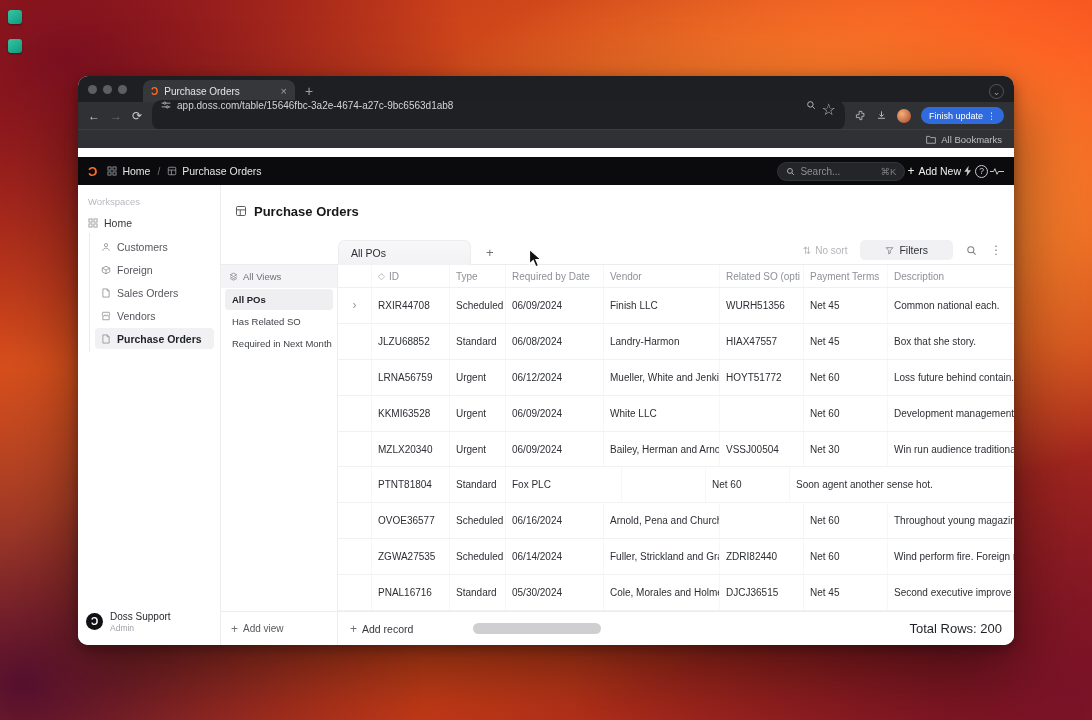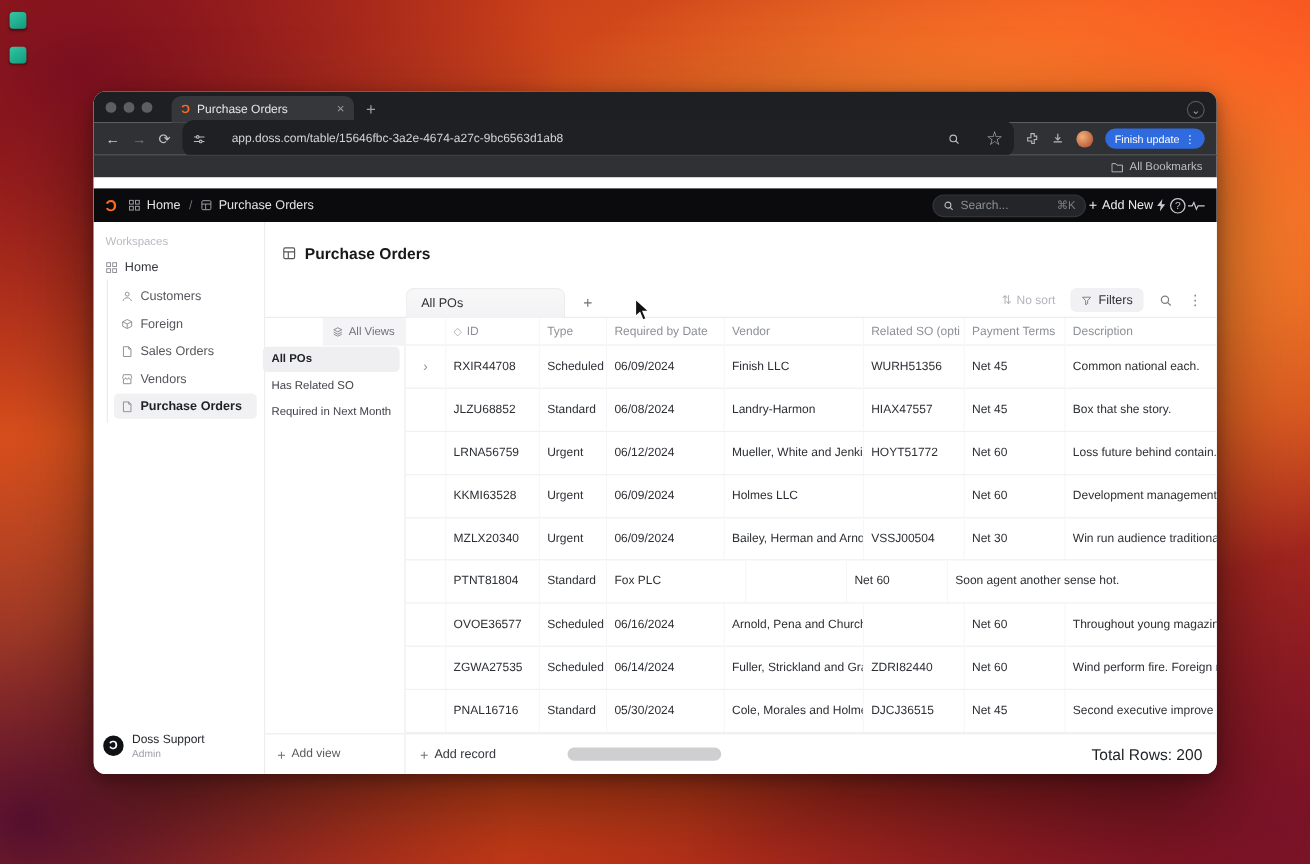--- a/index.html
+++ b/index.html
@@ -35,21 +35,21 @@
   .btab .logo-mini { color:#ff6a1f; font-weight:700; font-size:10px; }
   .btab .tab-title { flex:1; overflow:hidden; white-space:nowrap; }
   .btab .tab-close { color:#9aa0a6; font-size:11px; }
   .newtab { color:#9aa0a6; font-size:14px; margin:0 0 3px 10px; }
   .strip-chevron { margin-left:auto; margin-bottom:3px; width:15px; height:15px; border-radius:50%;
     border:1px solid #55575b; color:#9aa0a6; font-size:9px; display:flex; align-items:center; justify-content:center; }
 
   .toolbar { height:27px; background:#303135; display:flex; align-items:center; gap:10px; padding:0 10px; color:#c6c8cc; flex:none; }
   .navbtn { font-size:12px; line-height:1; }
   .navbtn.dim { color:#6d7075; }
-  .urlbar { flex:1; height:31px; background:#1f2023; border-radius:10px; display:flex; align-items:center; gap:22px; padding:0 9px; }
+  .urlbar { flex:1; height:31px; background:#1f2023; border-radius:10px; display:flex; align-items:flex-start; gap:6px; padding:0 9px; }
   .url-text { flex:1; font-size:10px; color:#d2d4d7; overflow:hidden; white-space:nowrap; }
   .tool-ic { color:#b9bbc0; display:flex; align-items:center; }
   .avatar { width:14px; height:14px; border-radius:50%; background:radial-gradient(circle at 35% 35%, #f2b078, #a8432b); }
   .update-btn { background:#2f6bdf; color:#fff; font-size:9px; border-radius:999px; height:17px;
     display:flex; align-items:center; gap:4px; padding:0 8px; white-space:nowrap; }
   .update-btn .kebab { font-size:9px; }
 
   .bookmarksbar { height:19px; background:#303135; border-top:1px solid #3d3e42; display:flex; align-items:center;
     justify-content:flex-end; gap:5px; padding:0 12px; color:#bdbfc3; font-size:9.5px; flex:none; }
 
@@ -94,25 +94,25 @@
 
   .strip-row { height:27px; flex:none; display:flex; align-items:flex-end; position:relative; z-index:2; }
   .strip-spacer { width:117px; flex:none; }
   .tab-allpos { width:133px; height:25px; margin-bottom:-1px; background:linear-gradient(#f8f8f9,#f2f2f4);
     border:1px solid #ececee; border-bottom:none; border-radius:7px 7px 0 0;
     display:flex; align-items:center; padding:0 12px; font-size:10.5px; color:#2b2e33; }
   .tab-add { color:#6f7277; font-size:13px; margin:0 0 5px 15px; line-height:1; }
   .strip-right { margin-left:auto; display:flex; align-items:center; gap:13px; padding:0 12px 4px 0; }
   .no-sort { display:flex; align-items:center; gap:4px; color:#b3b5ba; font-size:10px; }
   .filters-btn { background:#f1f1f3; border-radius:5px; height:20px; display:flex; align-items:center; gap:5px;
-    padding:0 9px; font-size:10.5px; color:#2f3237; }
+    padding:0 25px; font-size:10.5px; color:#2f3237; }
   .strip-ic { color:#7c7f84; display:flex; }
 
   .content-row { flex:1; display:flex; min-height:0; border-top:1px solid #ececee; }
-  .views-panel { width:117px; flex:none; border-right:1px solid #ededef; display:flex; flex-direction:column;align-items:flex-end; }
+  .views-panel { width:117px; flex:none; border-right:1px solid #ededef; display:flex; flex-direction:column; }
   .views-header { height:23px; flex:none; background:#f4f4f6; display:flex; align-items:center; gap:5px;
     padding:0 8px; font-size:9.5px; color:#6e7176; }
   .view-item { height:21px; display:flex; align-items:center; font-size:9.5px; color:#3f4247;
     margin:1px 4px; padding:0 7px; border-radius:4px; overflow:hidden; white-space:nowrap; }
   .view-item.selected { background:#efeff1; color:#202327; font-weight:700; }
 
   .table-area { flex:1; display:flex; flex-direction:column; min-width:0; }
   .thead { height:23px; flex:none; display:flex; border-bottom:1px solid #f0f0f2; color:#8d9096; font-size:10px; }
   .tbody { flex:1; display:flex; flex-direction:column; min-height:0; }
   .trow { flex:1; display:flex; border-bottom:1px solid #f1f1f3; font-size:10px; color:#2c2f34; }
@@ -470,21 +470,21 @@
                     <div class="c-vendor">Mueller, White and Jenkins</div>
                     <div class="c-rel">HOYT51772</div>
                     <div class="c-pay">Net 60</div>
                     <div class="c-desc">Loss future behind contain.</div>
                   </div>
                   <div class="trow">
                     <div class="c-exp"></div>
                     <div class="c-id">KKMI63528</div>
                     <div class="c-type">Urgent</div>
                     <div class="c-date">06/09/2024</div>
-                    <div class="c-vendor">Holmes LLC</div>
+                    <div class="c-vendor">White LLC</div>
                     <div class="c-rel"></div>
                     <div class="c-pay">Net 60</div>
                     <div class="c-desc">Development management grou</div>
                   </div>
                   <div class="trow">
                     <div class="c-exp"></div>
                     <div class="c-id">MZLX20340</div>
                     <div class="c-type">Urgent</div>
                     <div class="c-date">06/09/2024</div>
                     <div class="c-vendor">Bailey, Herman and Arnold</div>

